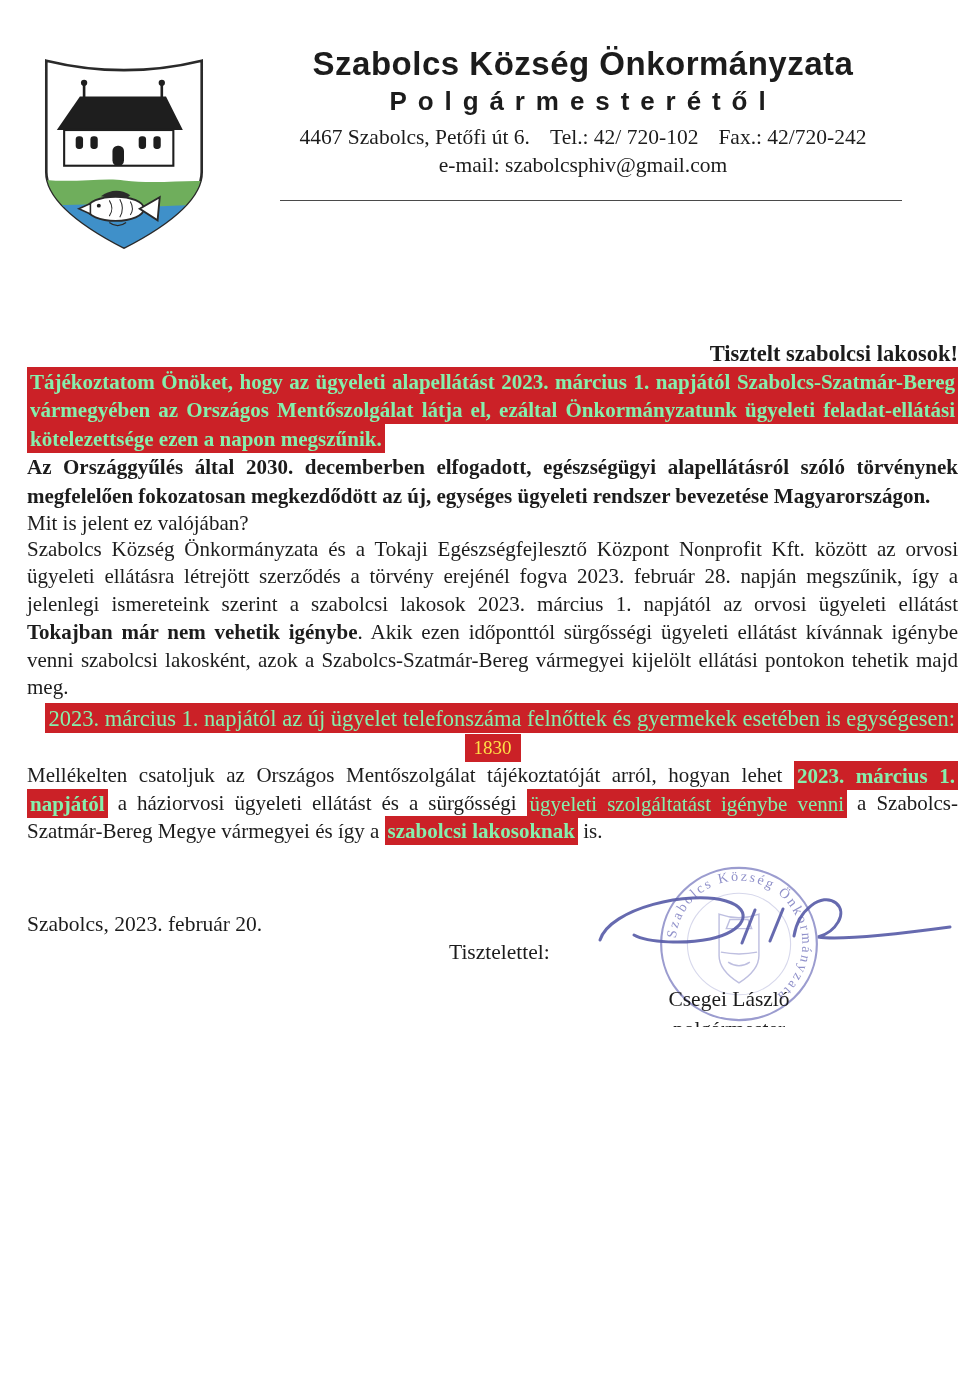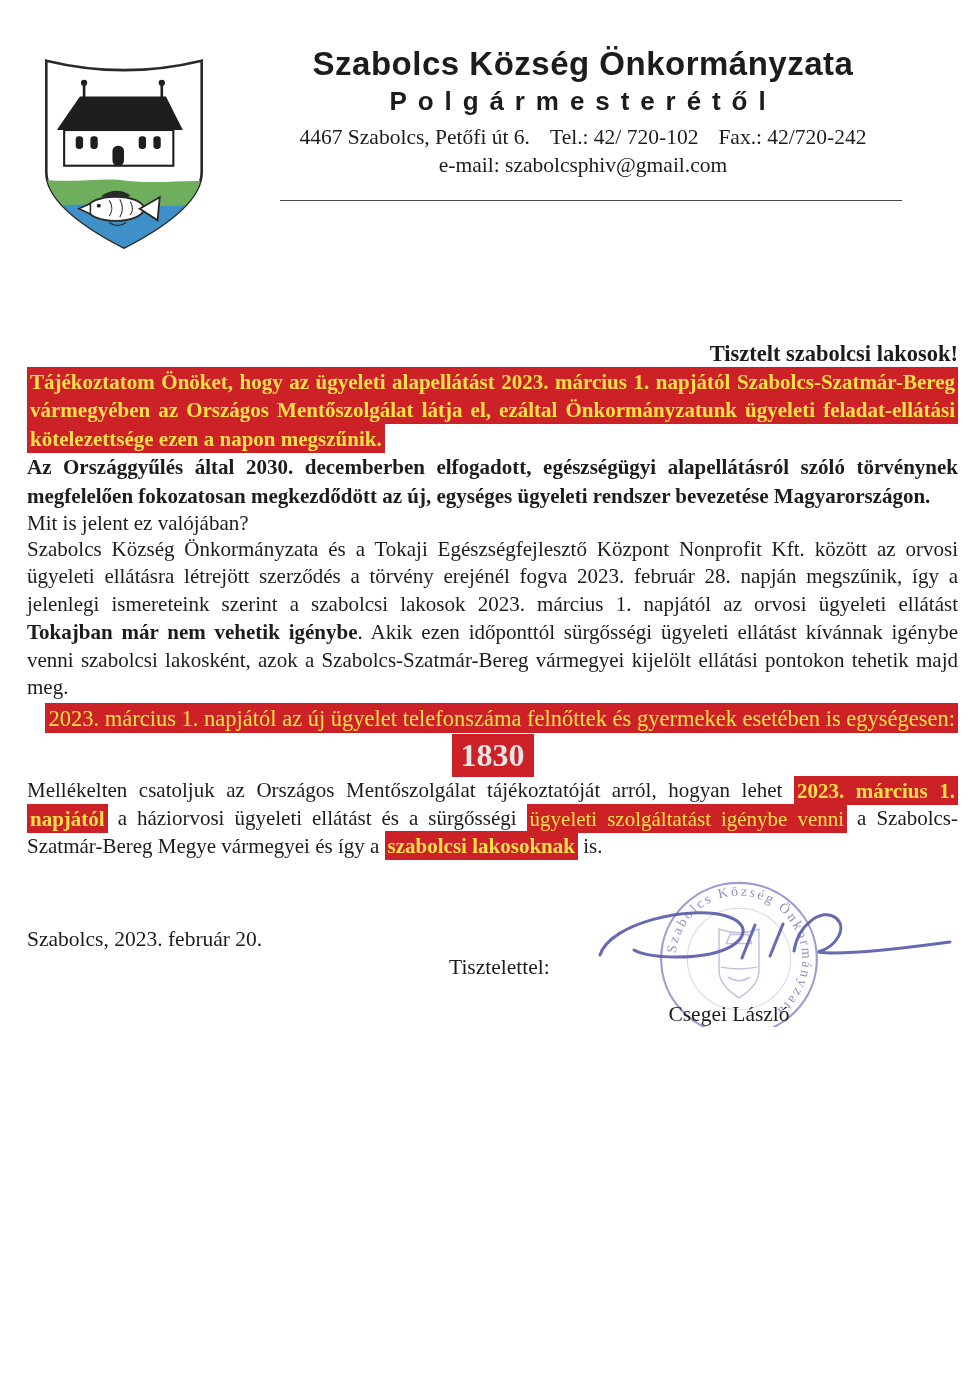--- a/index.html
+++ b/index.html
@@ -26,30 +26,30 @@
   .addr-line { font-size:21.5px; margin-top:9px; white-space:nowrap; }
   .addr-line span { margin:0 10px; }
   .email-line { font-size:21.5px; margin-top:3px; }
   .rule { border:none; border-top:1.5px solid #4a4a4a; margin:22px 38px 0 54px; }
 
   
   main { padding:0 22px 0 27px; }
   .salutation { text-align:right; font-weight:bold; font-size:22.5px; margin:84px 0 0; }
   p.para { margin:0; }
   .hl {
-    color:#fde047; padding:2.5px 3px;
+    color:#86efac; padding:2.5px 3px;
     -webkit-box-decoration-break:clone; box-decoration-break:clone;
   }
   .p-notice { margin-top:44px; font-size:21px; font-weight:bold; line-height:28.5px; text-align:justify; }
   .p-law { margin-top:29px; font-size:21px; font-weight:bold; line-height:29px; text-align:justify; }
   .p-question { margin-top:36px; font-size:21px; }
   .p-contract { margin-top:28px; font-size:21px; line-height:27.8px; text-align:justify; }
   .p-phone-announce { margin-top:32px; text-align:right; font-size:22.5px; line-height:32px; }
   .p-number { margin-top:33px; text-align:center; }
-  .number-badge { display:inline-block; color:#e5e5e5; font-weight:bold; font-size:32px; padding:3px 9px; }
+  .number-badge { display:inline-block; color:#fde047; font-weight:normal; font-size:19px; padding:3px 9px; }
   .p-attachment { margin-top:33px; font-size:21px; line-height:27.8px; text-align:justify; }
 
   
   .footer { position:relative; height:252px; margin-top:10px;padding-left:20px; }
   .date-line { position:absolute; left:27px; top:56px; font-size:21.5px; }
   .closing   { position:absolute; left:449px; top:84px; font-size:21.5px; }
   .stamp     { position:absolute; left:646px; top:2px; width:186px; height:172px; }
   .signature { position:absolute; left:590px; top:24px; width:372px; height:94px; }
   .signer    { position:absolute; left:610px; top:128px; width:238px; text-align:center;
                font-size:21.5px; line-height:30px; }

